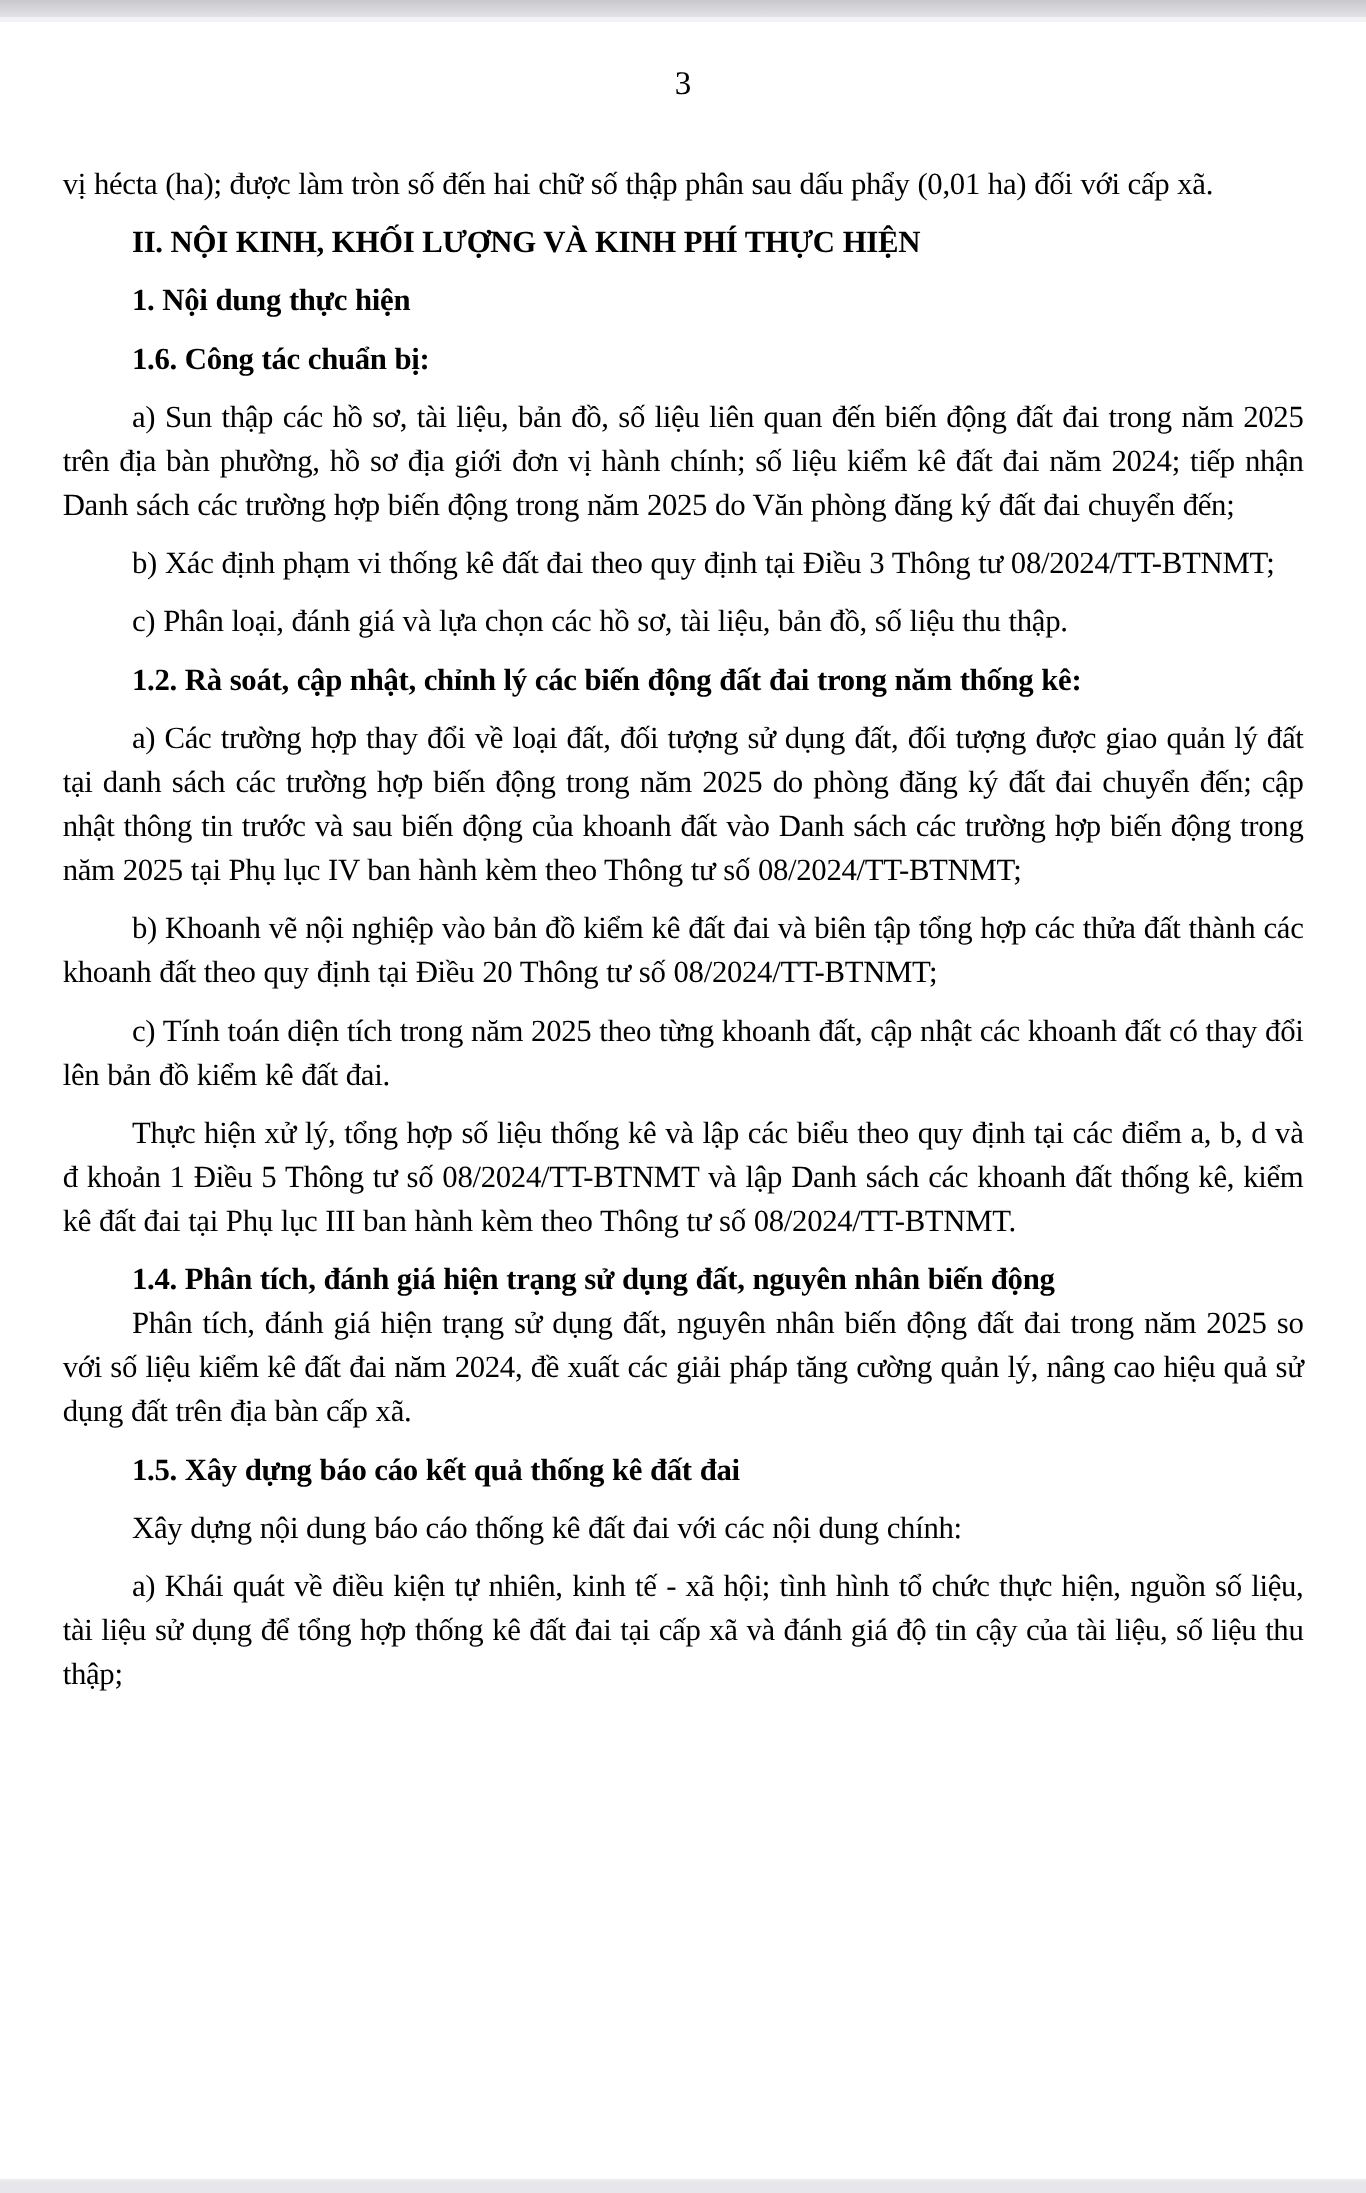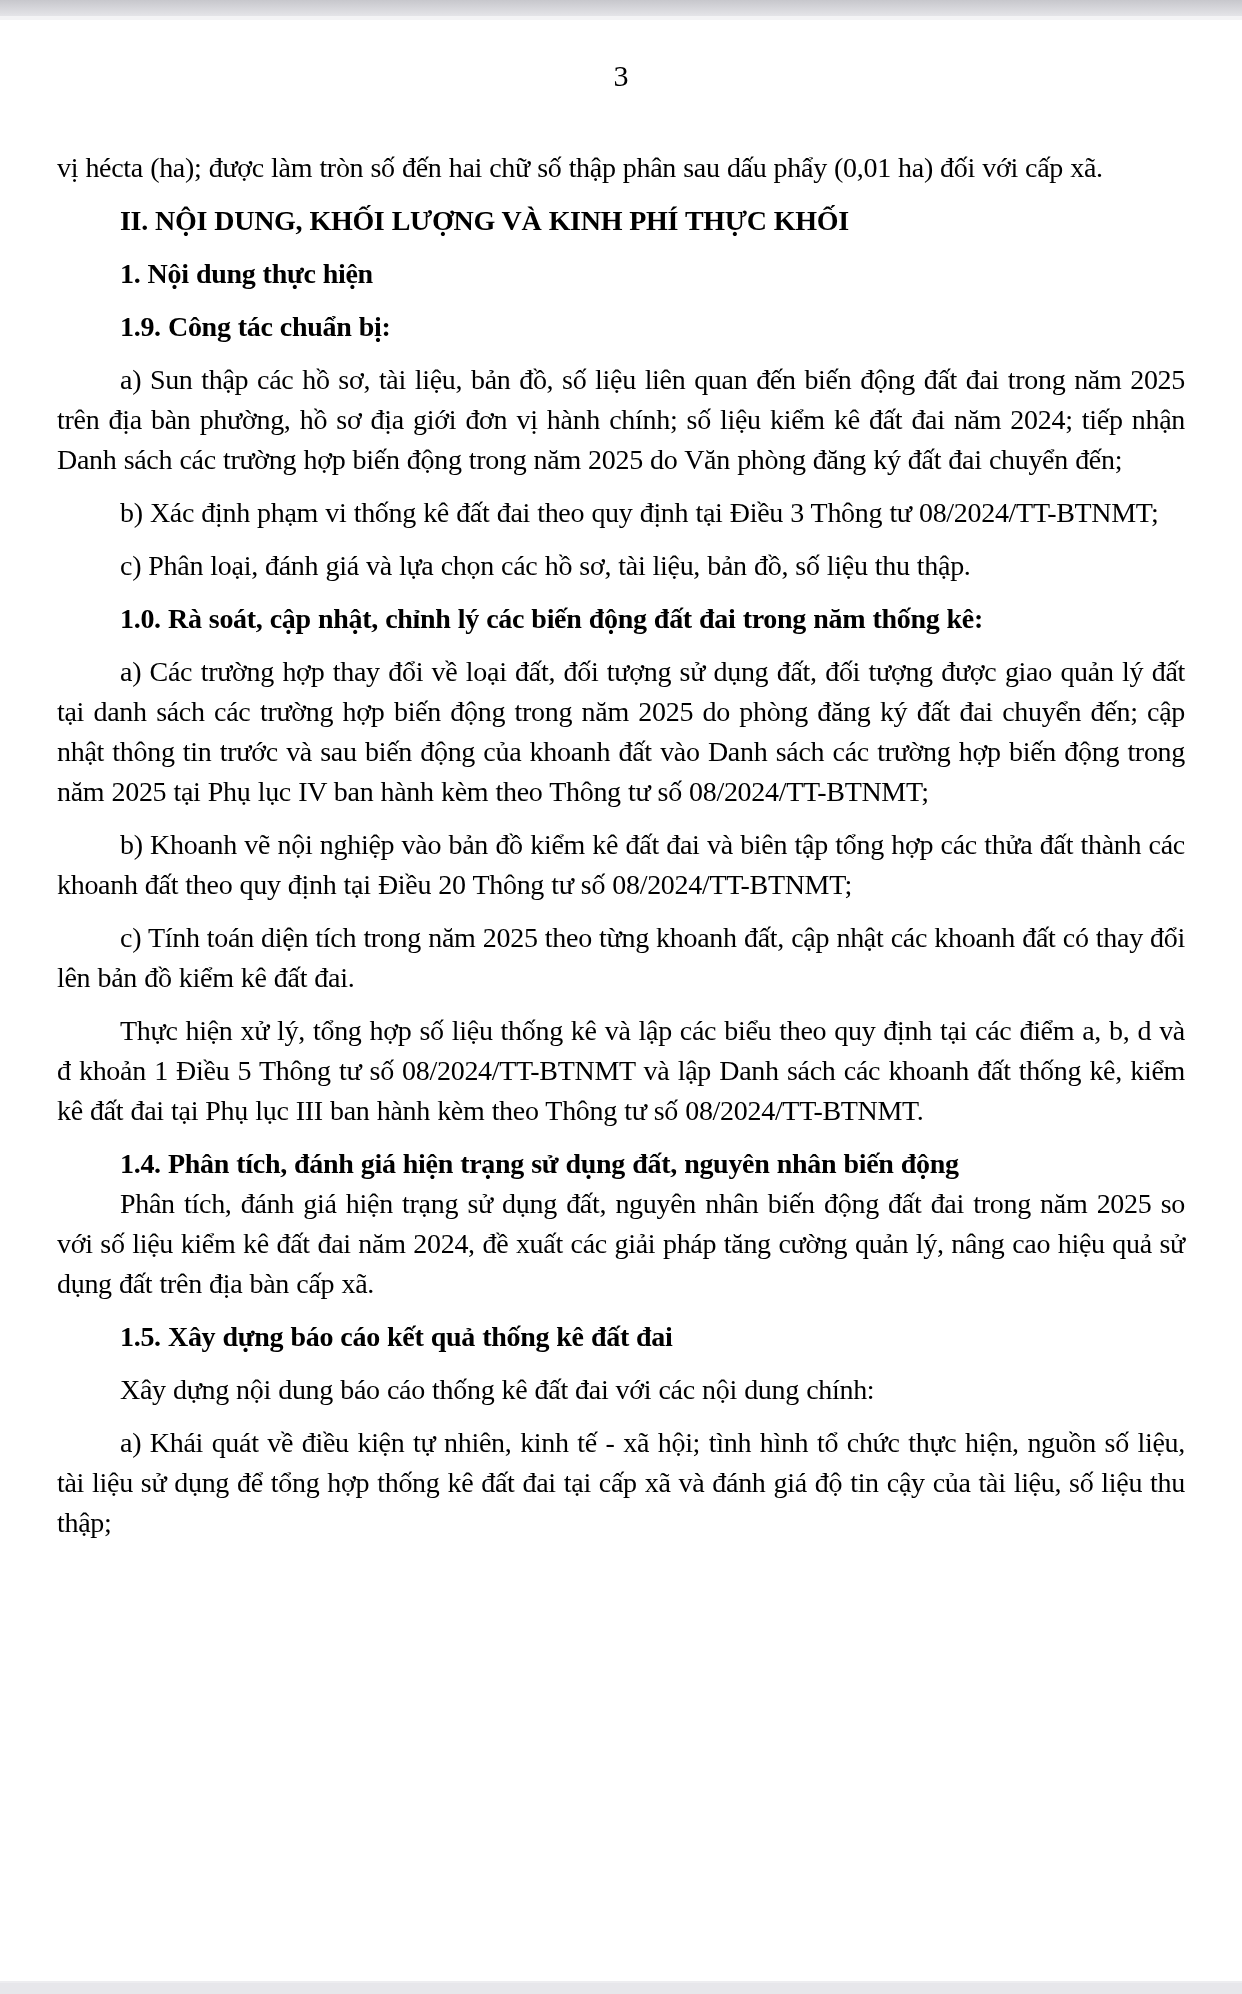--- a/index.html
+++ b/index.html
@@ -73,27 +73,27 @@
 </style>
 </head>
 <body>
 
 <div class="viewer-topbar"></div>
 
 <div class="document-page">
   <div class="page-number">3</div>
   <div class="doc-body">
       <p class="block body">vị hécta (ha); được làm tròn số đến hai chữ số thập phân sau dấu phẩy (0,01 ha) đối với cấp xã.</p>
-      <p class="block heading indent">II. NỘI DUNG, KHỐI LƯỢNG VÀ KINH PHÍ THỰC KHỐI</p>
+      <p class="block heading indent">II. NỘI KINH, KHỐI LƯỢNG VÀ KINH PHÍ THỰC HIỆN</p>
       <p class="block heading indent">1. Nội dung thực hiện</p>
-      <p class="block heading indent">1.9. Công tác chuẩn bị:</p>
+      <p class="block heading indent">1.6. Công tác chuẩn bị:</p>
       <p class="block body indent">a) Sun thập các hồ sơ, tài liệu, bản đồ, số liệu liên quan đến biến động đất đai trong năm 2025 trên địa bàn phường, hồ sơ địa giới đơn vị hành chính; số liệu kiểm kê đất đai năm 2024; tiếp nhận Danh sách các trường hợp biến động trong năm 2025 do Văn phòng đăng ký đất đai chuyển đến;</p>
       <p class="block body indent">b) Xác định phạm vi thống kê đất đai theo quy định tại Điều 3 Thông tư 08/2024/TT-BTNMT;</p>
       <p class="block body indent">c) Phân loại, đánh giá và lựa chọn các hồ sơ, tài liệu, bản đồ, số liệu thu thập.</p>
-      <p class="block heading indent justify">1.0. Rà soát, cập nhật, chỉnh lý các biến động đất đai trong năm thống kê:</p>
+      <p class="block heading indent justify">1.2. Rà soát, cập nhật, chỉnh lý các biến động đất đai trong năm thống kê:</p>
       <p class="block body indent">a) Các trường hợp thay đổi về loại đất, đối tượng sử dụng đất, đối tượng được giao quản lý đất tại danh sách các trường hợp biến động trong năm 2025 do phòng đăng ký đất đai chuyển đến; cập nhật thông tin trước và sau biến động của khoanh đất vào Danh sách các trường hợp biến động trong năm 2025 tại Phụ lục IV ban hành kèm theo Thông tư số 08/2024/TT-BTNMT;</p>
       <p class="block body indent">b) Khoanh vẽ nội nghiệp vào bản đồ kiểm kê đất đai và biên tập tổng hợp các thửa đất thành các khoanh đất theo quy định tại Điều 20 Thông tư số 08/2024/TT-BTNMT;</p>
       <p class="block body indent">c) Tính toán diện tích trong năm 2025 theo từng khoanh đất, cập nhật các khoanh đất có thay đổi lên bản đồ kiểm kê đất đai.</p>
       <p class="block body indent">Thực hiện xử lý, tổng hợp số liệu thống kê và lập các biểu theo quy định tại các điểm a, b, d và đ khoản 1 Điều 5 Thông tư số 08/2024/TT-BTNMT và lập Danh sách các khoanh đất thống kê, kiểm kê đất đai tại Phụ lục III ban hành kèm theo Thông tư số 08/2024/TT-BTNMT.</p>
       <p class="block heading indent justify">1.4. Phân tích, đánh giá hiện trạng sử dụng đất, nguyên nhân biến động</p>
       <p class="block body indent tight">Phân tích, đánh giá hiện trạng sử dụng đất, nguyên nhân biến động đất đai trong năm 2025 so với số liệu kiểm kê đất đai năm 2024, đề xuất các giải pháp tăng cường quản lý, nâng cao hiệu quả sử dụng đất trên địa bàn cấp xã.</p>
       <p class="block heading indent">1.5. Xây dựng báo cáo kết quả thống kê đất đai</p>
       <p class="block body indent">Xây dựng nội dung báo cáo thống kê đất đai với các nội dung chính:</p>
       <p class="block body indent">a) Khái quát về điều kiện tự nhiên, kinh tế - xã hội; tình hình tổ chức thực hiện, nguồn số liệu, tài liệu sử dụng để tổng hợp thống kê đất đai tại cấp xã và đánh giá độ tin cậy của tài liệu, số liệu thu thập;</p>
     </div>

